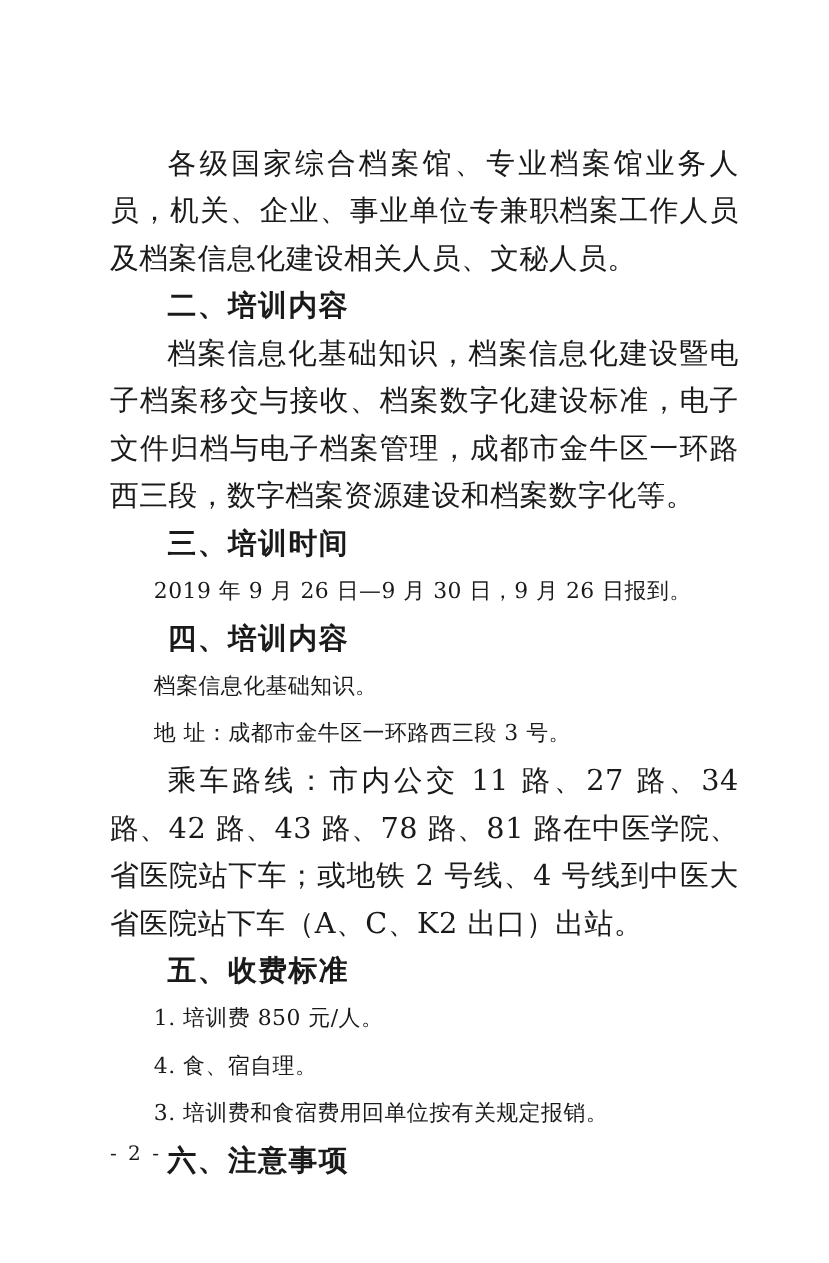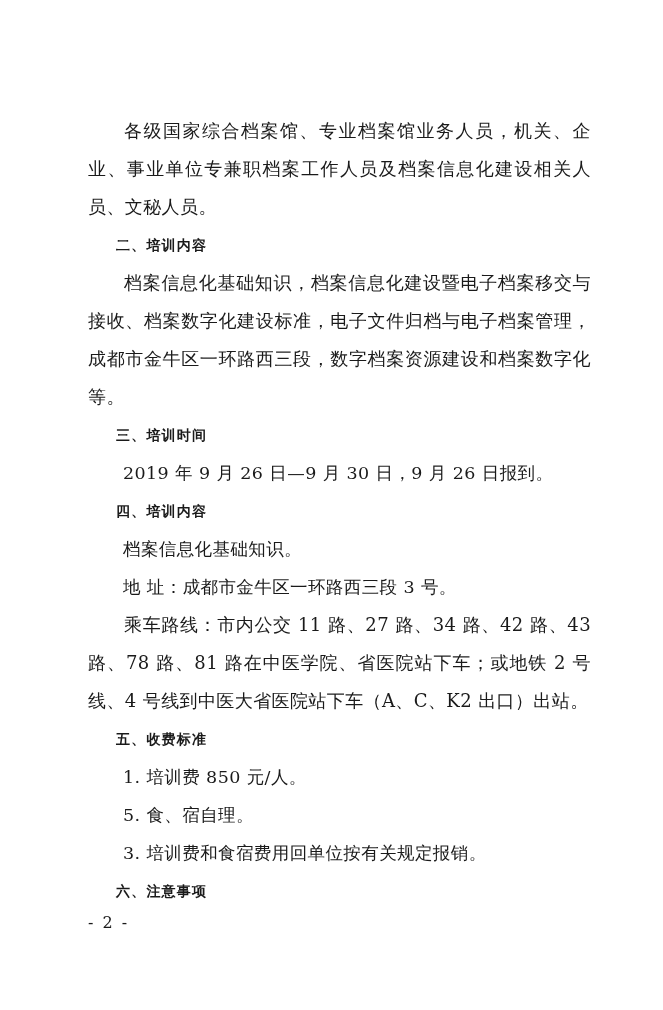--- a/index.html
+++ b/index.html
@@ -18,33 +18,33 @@
   .page {
     position: absolute;
     left: 0;
     top: 0;
     width: 663px;
     height: 1010px;
     box-sizing: border-box;
     padding: 112px 72px 0 88px;
   }
   .para {
-    font-size: 18px;
+    font-size: 23px;
     line-height: 38px;
     text-align: justify;
     text-justify: inter-ideograph;
     margin: 0;
     letter-spacing: 0.4px;
     white-space: pre-wrap;
   }
   .indent {
     text-indent: 2em;
   }
   .heading {
-    font-size: 14px;
+    font-size: 23px;
     line-height: 38px;
     margin: 0;
     text-indent: 2em;
     font-weight: bold;
     letter-spacing: 1.2px;
     font-family: "DejaVu Sans", "Liberation Sans", sans-serif;
   }
   .sub {
     font-size: 17.5px;
     line-height: 38px;
@@ -83,20 +83,20 @@
 
   <p class="sub">地  址：成都市金牛区一环路西三段 3 号。</p>
 
 
   <p class="para indent">乘车路线：市内公交 11 路、27 路、34 路、42 路、43 路、78 路、81 路在中医学院、省医院站下车；或地铁 2 号线、4 号线到中医大省医院站下车（A、C、K2 出口）出站。</p>
 
   <p class="heading">五、收费标准</p>
 
   <p class="sub">1. 培训费 850 元/人。</p>
 
-  <p class="sub">5. 食、宿自理。</p>
+  <p class="sub">4. 食、宿自理。</p>
 
   <p class="sub">3. 培训费和食宿费用回单位按有关规定报销。</p>
 
   <p class="heading">六、注意事项</p>
 
   <div class="page-number">- 2 -</div>
 </div>
 
 </body></html>

